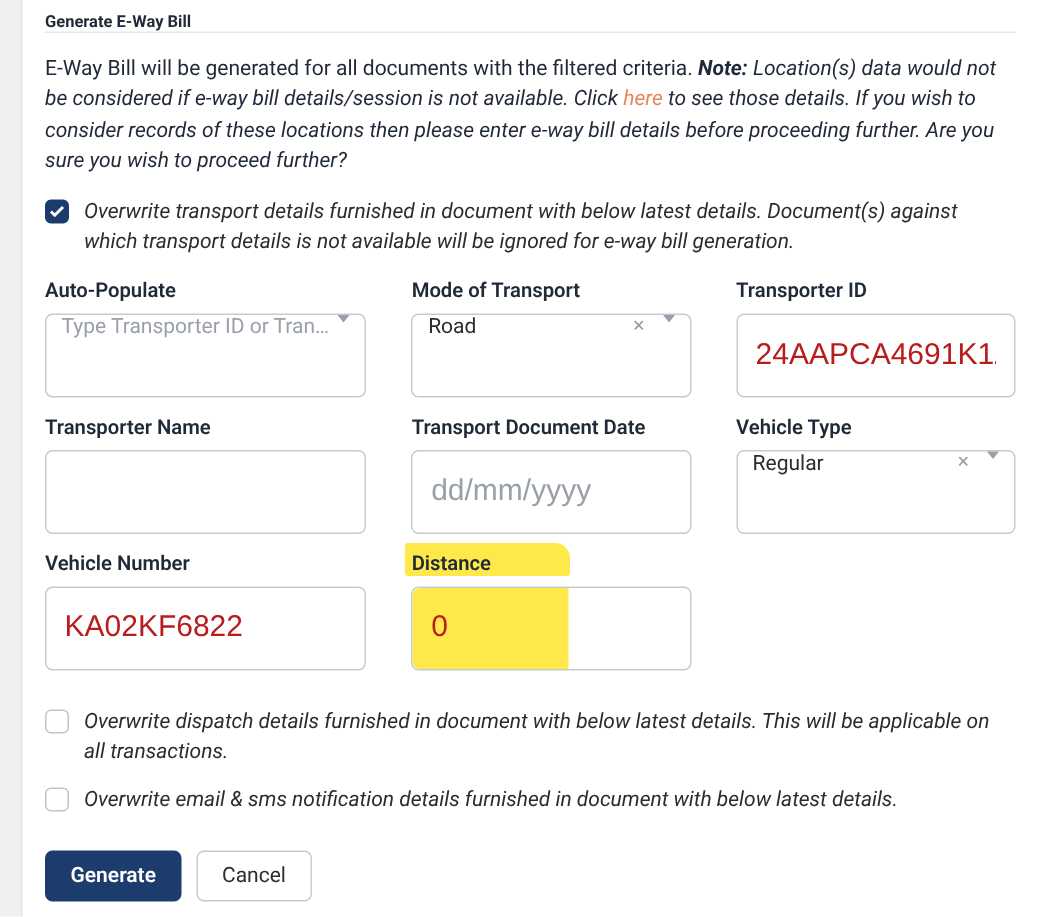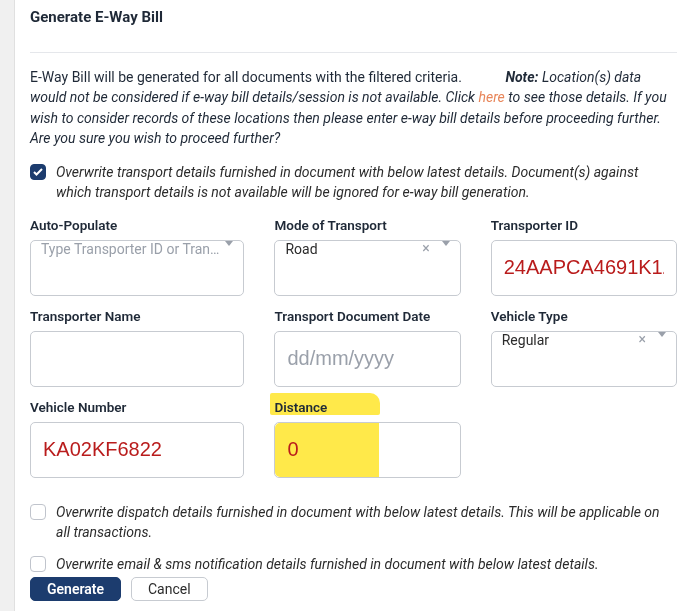--- a/index.html
+++ b/index.html
@@ -22,30 +22,30 @@
   }
   .modal {
     position: absolute;
     left: 15px; right: 0; top: 0; bottom: 0;
     background: #fff;
     padding: 0 15px 15px 15px;
   }
   .title {
     font-weight: 700;
     color: #1f2937;
-    font-size: 15px;
-    padding: 8px 0 26px 0;
+    font-size: 11px;
+    padding: 8px 0 0 0;
     border-bottom: 1px solid #e5e7eb;
   }
   .intro {
     padding: 14px 0 10px 0;
     color: #1f2937;
     line-height: 1.45;
   }
-  .intro .note-label { font-weight: 700; font-style: italic; margin-left: 40px; }
+  .intro .note-label { font-weight: 700; font-style: italic; }
   .intro .italic { font-style: italic; }
   .intro .link { color: #e8865a; font-style: italic; cursor: pointer; }
   .check-row {
     display: flex;
     gap: 10px;
     padding: 4px 0 14px 0;
     line-height: 1.45;
   }
   .check-box {
     width: 16px; height: 16px;
@@ -131,21 +131,21 @@
     border-radius: 5px 0 0 5px;
   }
   .distance .control input { position: relative; z-index: 1; }
   .footer {
     position: absolute;
     left: 15px; bottom: 10px;
     display: flex;
     gap: 10px;
   }
   .btn {
-    height: 24px;
+    height: 34px;
     padding: 0 16px;
     border-radius: 5px;
     font-size: 14px;
     cursor: pointer;
     display: flex;
     align-items: center;
   }
   .btn-primary {
     background: #1c3c6e;
     color: #fff;

